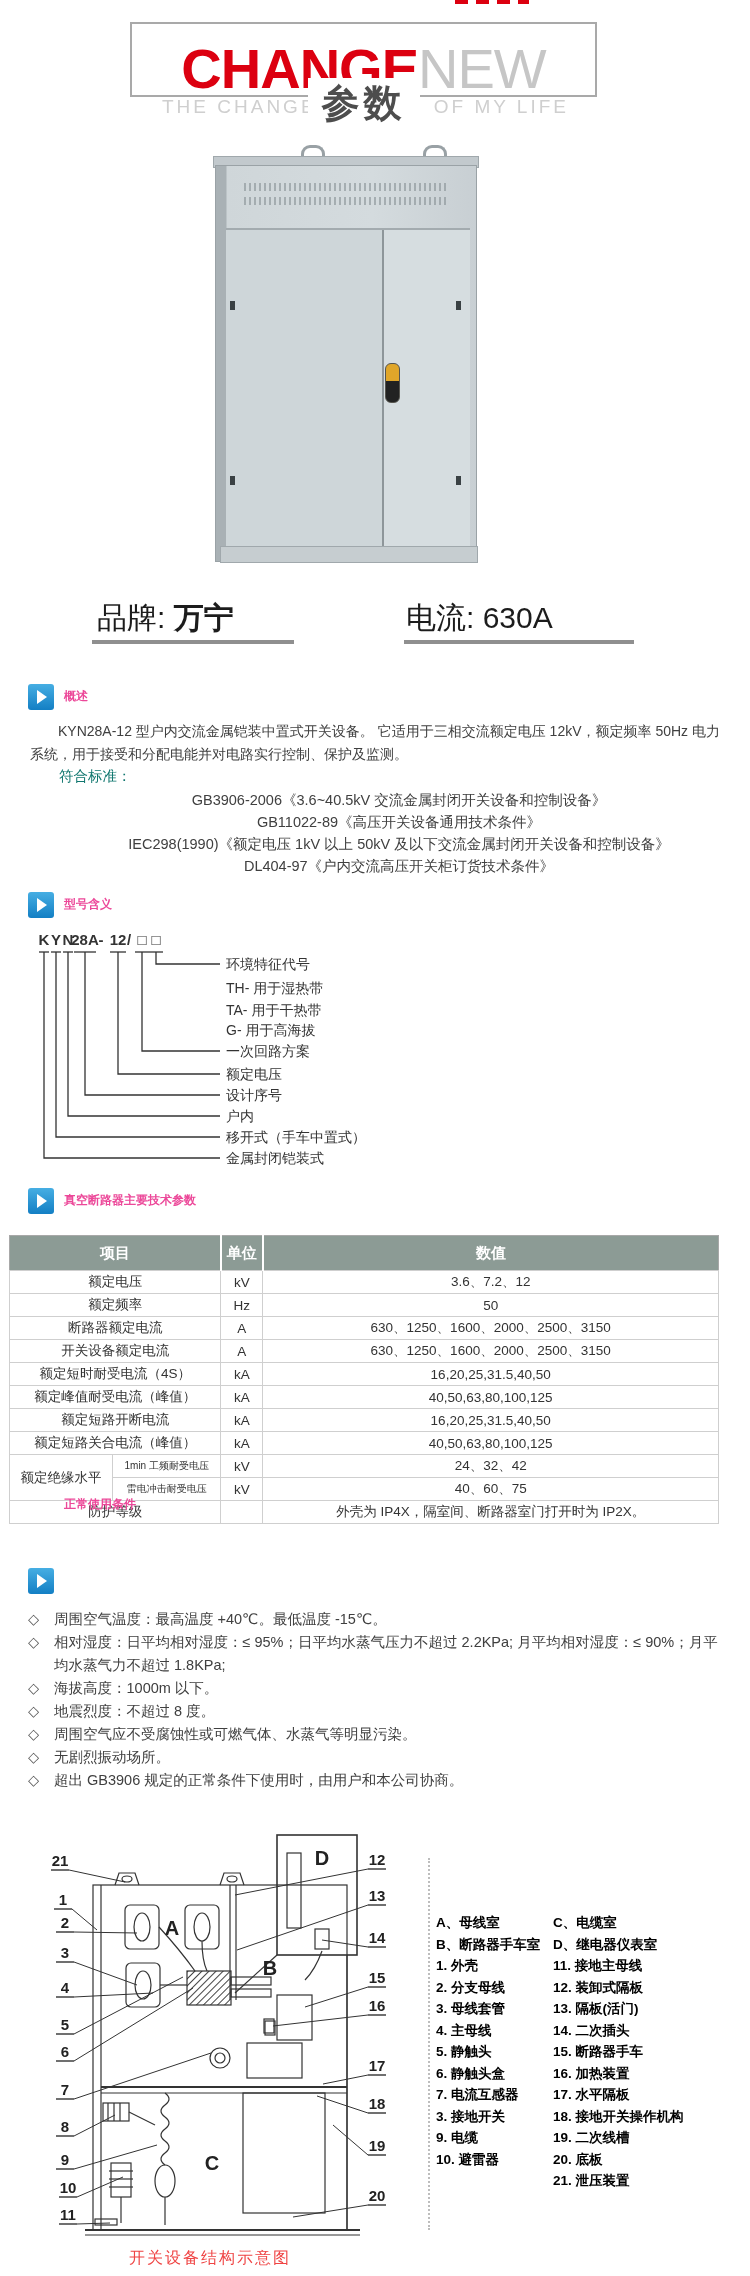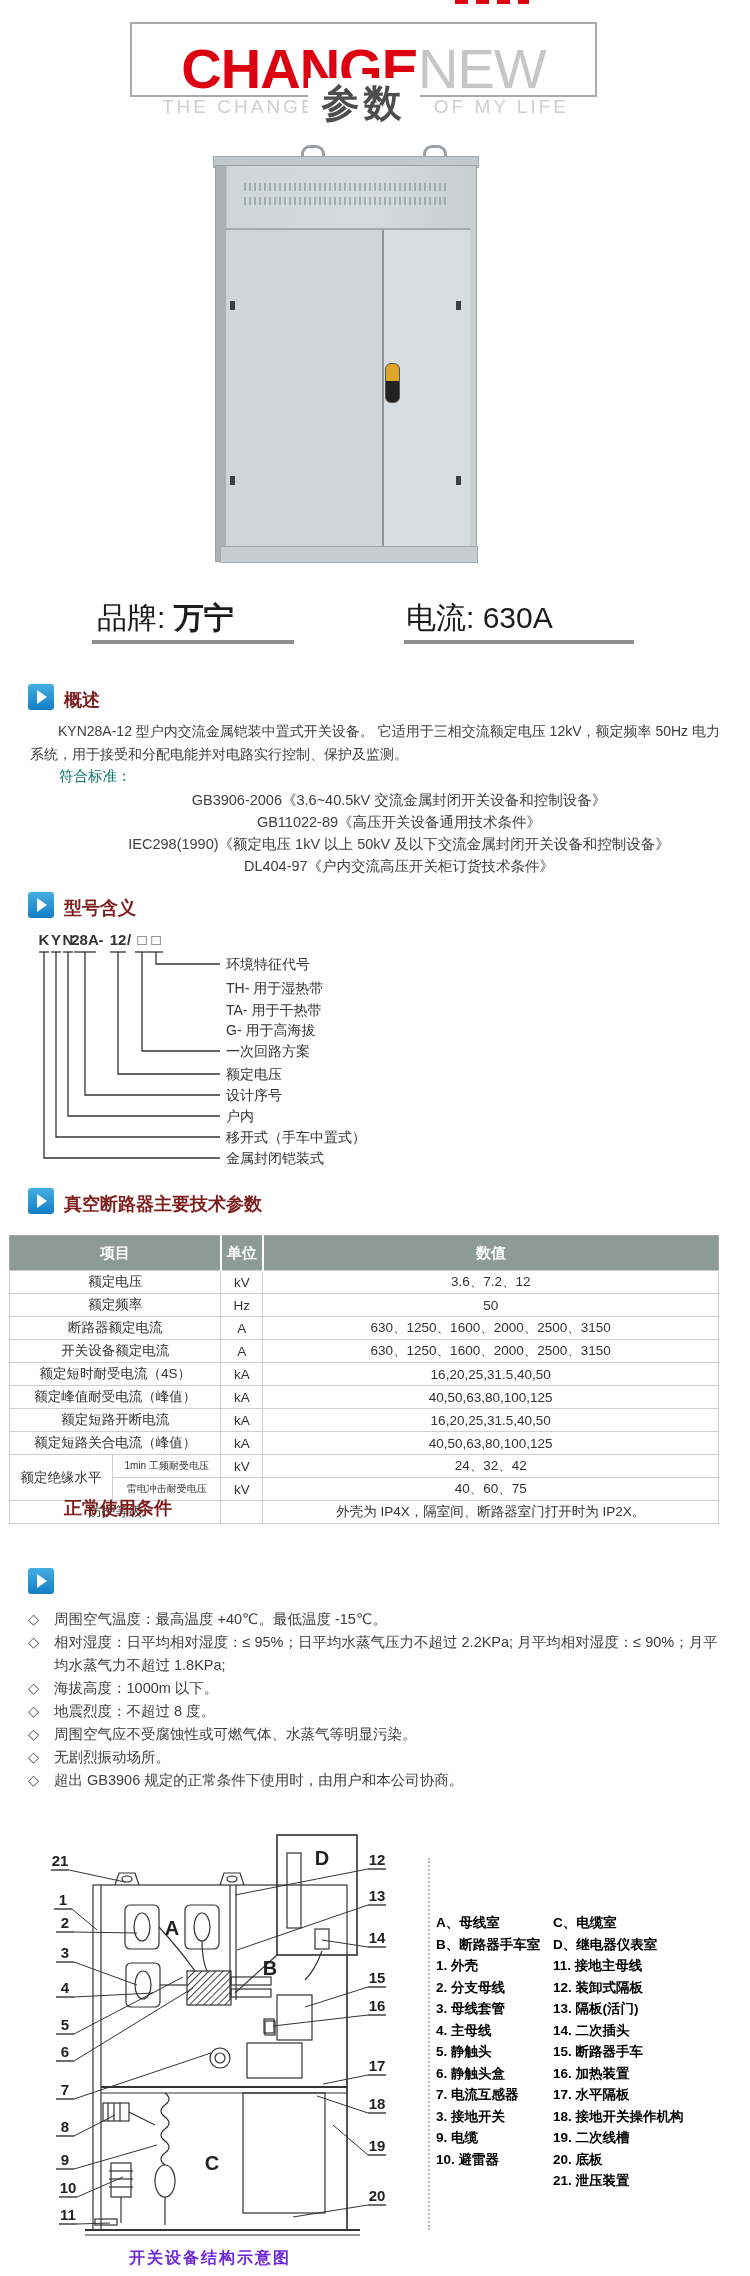--- a/index.html
+++ b/index.html
@@ -49,21 +49,21 @@
   
   .summary-item{position:absolute;font-size:30px;color:#1c1c1c;white-space:nowrap;}
   .summary-item b{font-weight:700;}
   .summary-underline{position:absolute;height:4px;background:#8f8f8f;}
 
   
   .sec-icon{position:absolute;left:28px;width:26px;height:26px;border-radius:3px;
     background:linear-gradient(180deg,#46aee3,#137fc4);}
   .sec-icon::after{content:"";position:absolute;left:9px;top:6px;width:0;height:0;
     border-left:10px solid #fff;border-top:7px solid transparent;border-bottom:7px solid transparent;}
-  .sec-title{position:absolute;left:64px;font-size:18px;font-weight:700;color:#7f1d1d;}
+  .sec-title{position:absolute;left:64px;font-size:12px;font-weight:700;color:#ec4899;}
 
   
   .ov-para{position:absolute;left:30px;top:720px;width:694px;font-size:14px;line-height:23px;
     color:#404040;text-indent:2em;}
   .ov-standards-label{position:absolute;left:59px;top:767px;font-size:14.5px;color:#0f766e;}
   .ov-standards{position:absolute;left:59px;top:789px;width:680px;text-align:center;}
   .ov-standard{font-size:14.5px;line-height:22px;color:#404040;white-space:nowrap;}
 
   
   .model-svg{position:absolute;left:30px;top:930px;}
@@ -85,21 +85,21 @@
   .cond-text{flex:1;}
 
   
   .struct-svg{position:absolute;left:15px;top:1825px;}
   .struct-sep{position:absolute;left:428px;top:1858px;height:372px;width:0;border-left:2px dotted #bdbdbd;}
   .legend-col{position:absolute;width:200px;}
   .legend-col.c1{left:436px;top:1912px;}
   .legend-col.c2{left:553px;top:1912px;}
   .legend-item{font-size:13.5px;font-weight:700;color:#000000;line-height:21.5px;white-space:nowrap;}
   .struct-caption{position:absolute;left:30px;top:2248px;width:360px;text-align:center;
-    font-size:16px;font-weight:700;color:#6d28d9;letter-spacing:2px;}
+    font-size:16px;font-weight:400;color:#ef4444;letter-spacing:2px;}
 
   svg text{font-family:"Liberation Sans","DejaVu Sans",sans-serif;}
 </style>
 </head>
 <body>
 
 <div id="page">
 
   <div class="top-fragment"></div>
 

